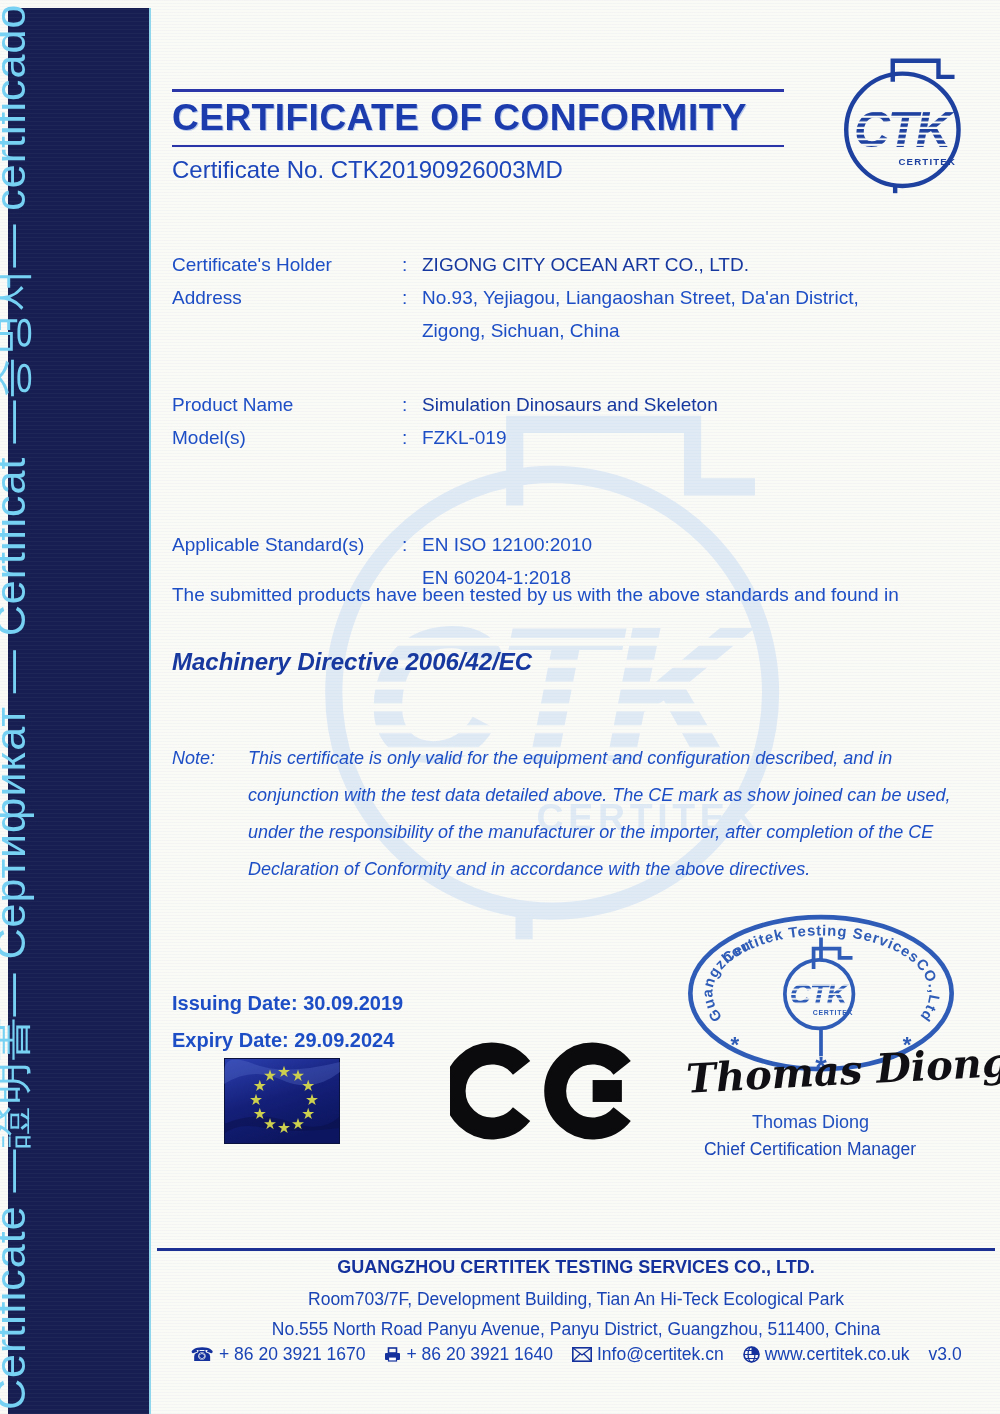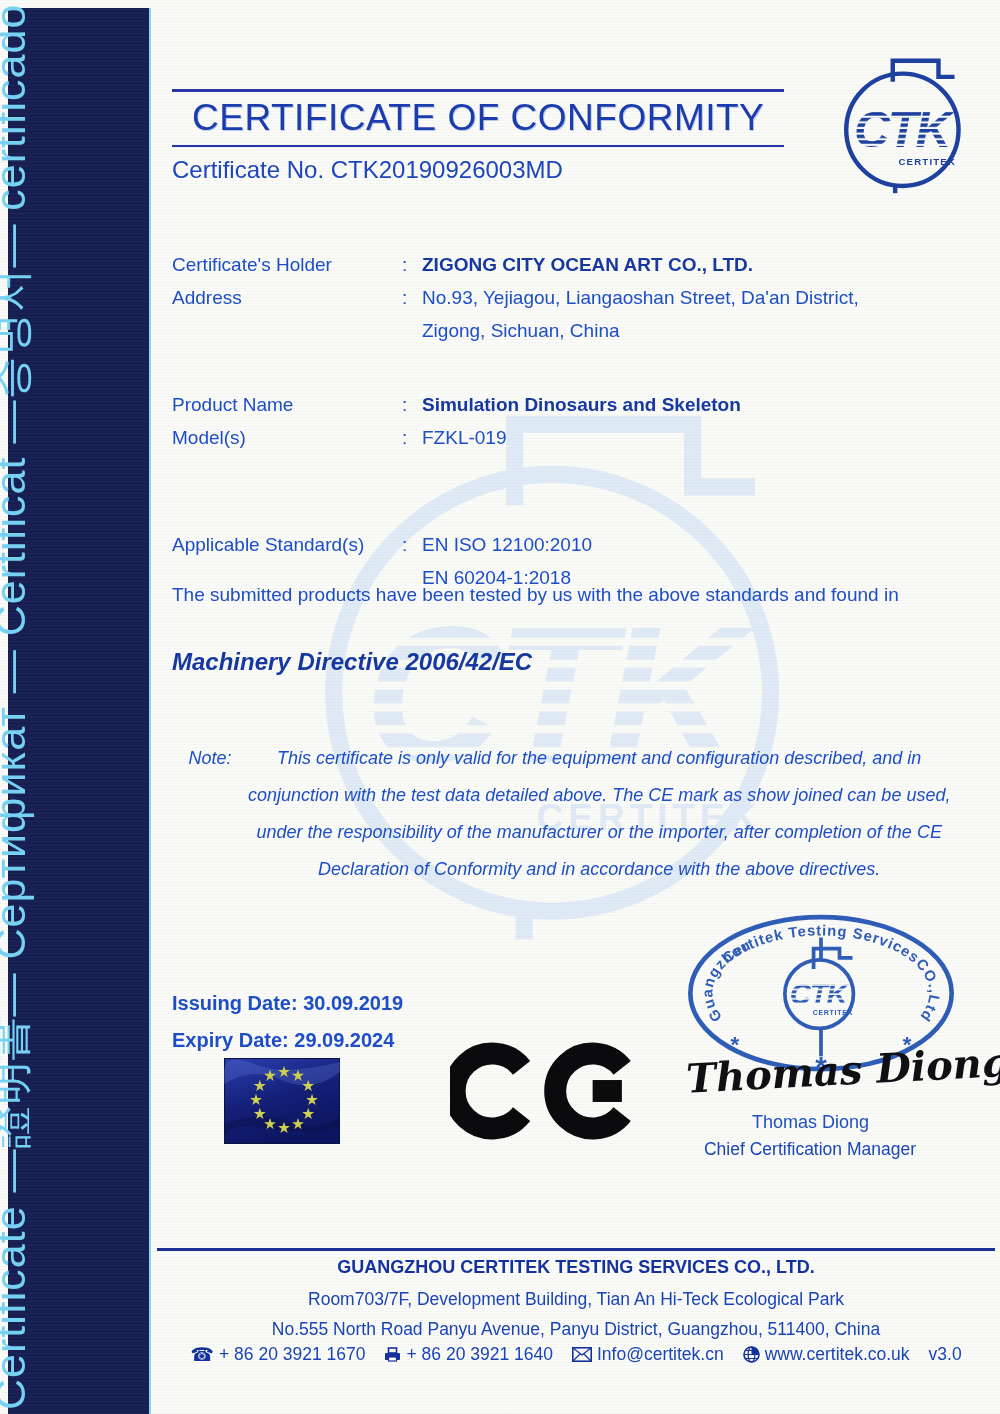--- a/index.html
+++ b/index.html
@@ -17,35 +17,35 @@
   .sidebar-text{position:absolute;left:32px;bottom:4px;transform-origin:0 100%;
     transform:rotate(-90deg);white-space:nowrap;font-size:43px;letter-spacing:1px;
     color:#76d1f3;font-weight:400;}
   
   .watermark{left:262px;top:396px;width:624px;height:556px;opacity:.55;z-index:1;}
   .content{position:absolute;inset:0;z-index:2;}
   
   .rule{left:172px;width:612px;background:#2a35a8;}
   .rule-top{top:89px;height:3px;}
   .rule-bottom{top:145px;height:2px;}
-  .title{left:172px;top:97px;font-size:37px;font-weight:normal;color:#1c3cae;
-    letter-spacing:.5px;text-shadow:1px 1px 0 rgba(130,160,225,.55);white-space:nowrap;margin-left:20px;}
+  .title{left:172px;top:97px;font-size:37px;font-weight:bold;color:#1c3cae;
+    letter-spacing:.5px;text-shadow:1px 1px 0 rgba(130,160,225,.55);white-space:nowrap;}
   .cert-no{left:172px;top:156px;font-size:24px;color:#1c46ba;white-space:nowrap;}
   .logo-tr{left:826px;top:56px;width:164px;height:138px;}
   
   .frow{left:172px;display:grid;grid-template-columns:230px 20px auto;
     font-size:19px;line-height:33px;color:#1d4ec6;white-space:nowrap;}
-  .frow .val-b{font-weight:bold;color:#16389f;}
+  .frow .val-b{font-weight:normal;color:#16389f;}
   .holder{top:248px;}
   .product{top:388px;}
   .standards{top:528px;}
   .statement{left:172px;top:578px;font-size:19px;line-height:34px;color:#1d4ec6;white-space:nowrap;}
   .directive{left:172px;top:648px;font-size:24px;font-weight:bold;font-style:italic;color:#16389f;white-space:nowrap;}
   .note{left:172px;top:740px;display:grid;grid-template-columns:76px auto;
-    font-size:18px;font-style:italic;color:#1d4ec6;line-height:37px;white-space:nowrap;text-align:center;}
+    font-size:18px;font-style:italic;color:#1d4ec6;line-height:37px;white-space:nowrap;}
   
   .date-line{left:172px;font-size:20px;font-weight:600;color:#1d4ec6;white-space:nowrap;}
   .issuing{top:992px;}
   .expiry{top:1029px;}
   
   .eu-flag{left:224px;top:1058px;width:116px;height:86px;}
   .ce-mark{left:450px;top:1036px;width:192px;height:110px;}
   .stamp{left:682px;top:910px;width:278px;height:170px;}
   .signature{left:686px;top:1048px;width:260px;font-family:"DejaVu Serif","Liberation Serif",serif;
     font-style:italic;font-weight:600;font-size:40px;color:#101014;transform:rotate(-3deg);white-space:nowrap;}

